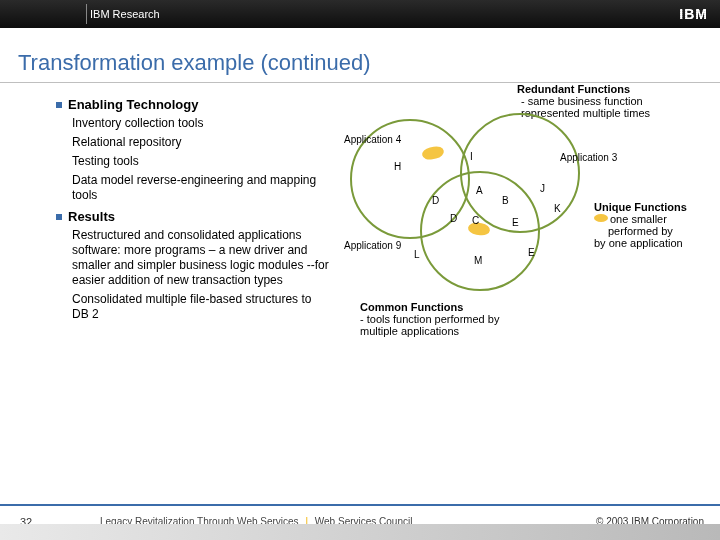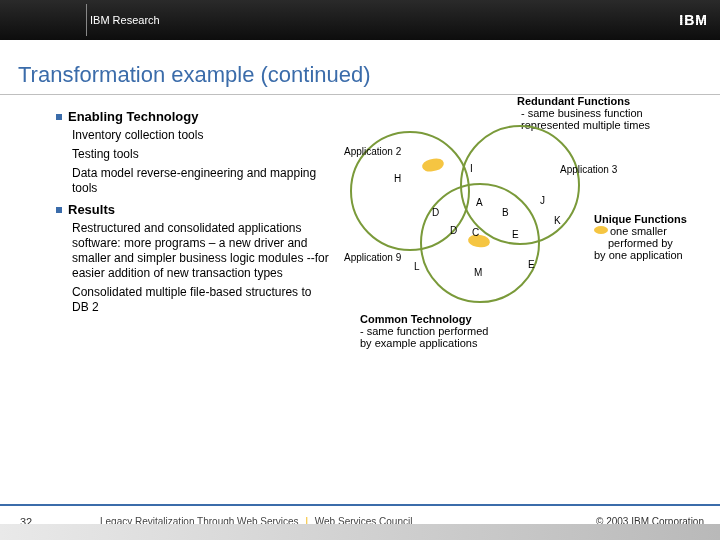--- a/index.html
+++ b/index.html
@@ -4,21 +4,21 @@
 <style>
   * { box-sizing: border-box; margin: 0; padding: 0; }
   body {
     width: 720px; height: 540px;
     font-family: Arial, Helvetica, sans-serif;
     background: #fff;
     position: relative;
     overflow: hidden;
   }
   .header-bar {
-    height: 40px;
+    height: 28px;
     background: linear-gradient(#2a2a2a, #0d0d0d);
     display: flex; align-items: center;
     padding: 0 12px 0 90px;
     position: relative;
     justify-content: space-between;
   }
   .header-sep {
     position: absolute; left: 86px; top: 4px; bottom: 4px;
     width: 1px; background: #888;
   }
@@ -74,20 +74,21 @@
   <span class="ibm-text" style="margin-left:auto;">IBM</span>
 </div>
 
 <h1 class="slide-title">Transformation example (continued)</h1>
 <div class="rule"></div>
 
 <div class="content">
   <div class="left-col">
     <div class="sect-head"><span class="bullet-sq"></span><span>Enabling Technology</span></div>
     <div class="item">Inventory collection tools</div>
+    <div class="item">Relational repository</div>
     <div class="item">Testing tools</div>
     <div class="item">Data model reverse-engineering and mapping tools</div>
     <div class="sect-head"><span class="bullet-sq"></span><span>Results</span></div>
     <div class="item item-wide">Restructured and consolidated applications software: more programs – a new driver and smaller and simpler business logic modules --for easier addition of new transaction types</div>
     <div class="item">Consolidated multiple file-based structures to DB 2</div>
   </div>
 
   <div class="right-area">
     <div class="redundant">
       <div class="t">Redundant Functions</div>
@@ -95,21 +96,21 @@
     </div>
 
     <div class="venn">
       <div class="circle c1"></div>
       <div class="circle c2"></div>
       <div class="circle c3"></div>
 
       <div class="marker" style="left:72px; top:34px;"></div>
       <div class="marker l2" style="left:118px; top:110px;"></div>
 
-      <div class="applabel" style="left:-6px; top:22px;">Application 2</div>
+      <div class="applabel" style="left:-6px; top:22px;">Application 4</div>
       <div class="applabel" style="left:-6px; top:128px;">Application 9</div>
       <div class="applabel" style="left:210px; top:40px; width:60px;">Application 3</div>
 
       <div class="lbl" style="left:44px; top:48px;">H</div>
       <div class="lbl" style="left:120px; top:38px;">I</div>
       <div class="lbl" style="left:82px; top:82px;">D</div>
       <div class="lbl" style="left:126px; top:72px;">A</div>
       <div class="lbl" style="left:152px; top:82px;">B</div>
       <div class="lbl" style="left:190px; top:70px;">J</div>
       <div class="lbl" style="left:100px; top:100px;">D</div>
@@ -122,22 +123,22 @@
     </div>
 
     <div class="unique">
       <div class="t">Unique Functions</div>
       <div><span style="display:inline-block;width:14px;height:8px;background:#f5c542;border-radius:50%;vertical-align:1px;margin-right:2px;"></span><span>one smaller</span></div>
       <div style="padding-left:14px;">performed by</div>
       <div>by one application</div>
     </div>
 
     <div class="common">
-      <div class="t">Common Technology</div>
-      <div>- same function performed by example applications</div>
+      <div class="t">Common Functions</div>
+      <div>- tools function performed by multiple applications</div>
     </div>
   </div>
 </div>
 
 <div class="footer">
   <div class="page-num">32</div>
   <div class="foot-center">
     <span>Legacy Revitalization Through Web Services</span>
     <span class="sep">|</span>
     <span>Web Services Council</span>

